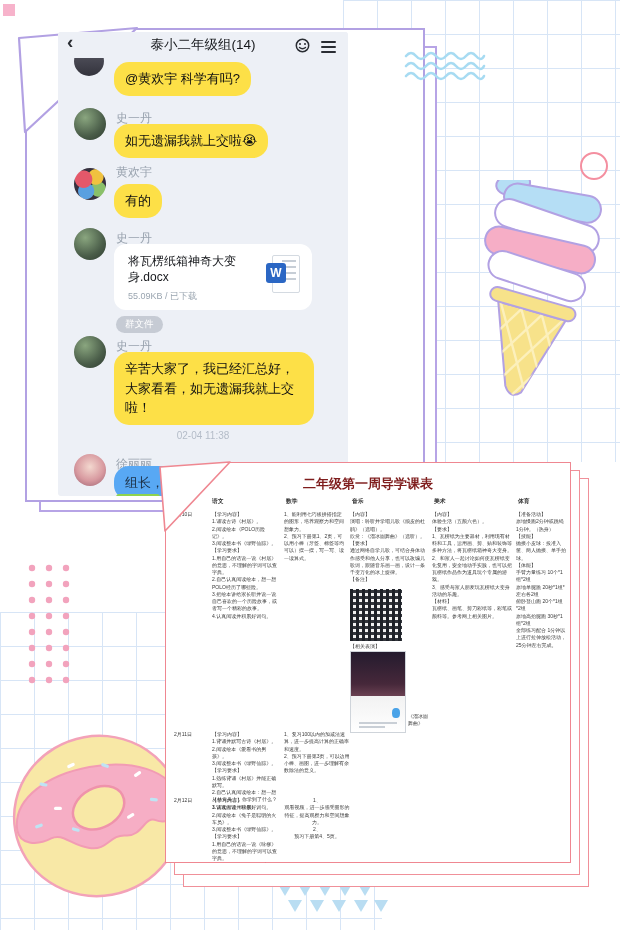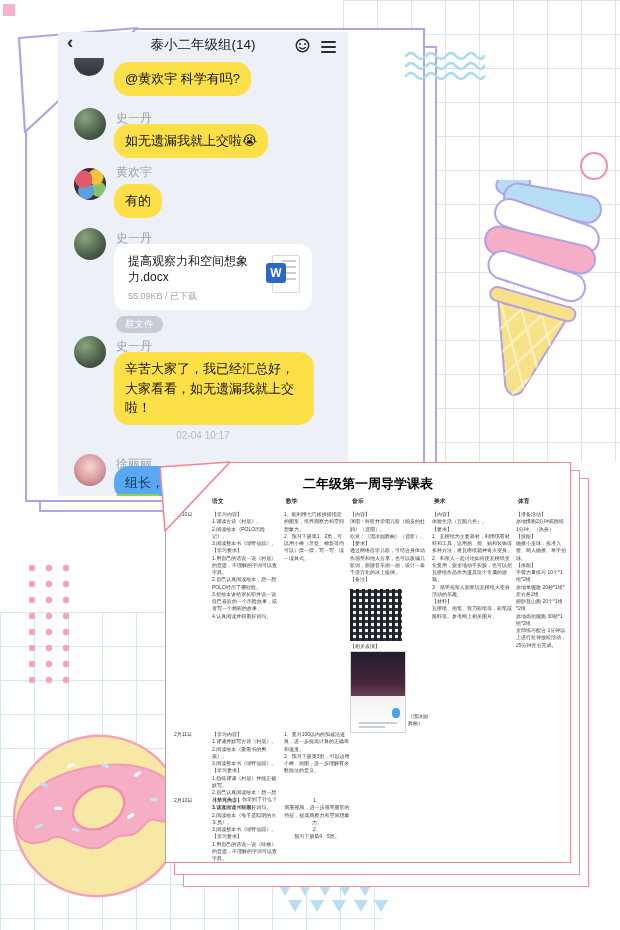--- a/index.html
+++ b/index.html
@@ -40,21 +40,21 @@
     border:1px solid #d4dae1;border-radius:2px;}
   .word-page i{display:block;height:2px;background:#c7ced6;margin:4px 3px 0 9px;}
   .word-sq{position:absolute;left:0;top:8px;width:20px;height:20px;background:#2b67c4;
     border-radius:3px;color:#fff;font-weight:bold;font-size:12px;text-align:center;line-height:20px;}
   
   .doc-page{position:absolute;background:#fff;border:1.5px solid #f09099;}
   .doc-main{position:absolute;left:165px;top:462px;width:404px;height:399px;background:#fff;
     border:1.5px solid #ef8791;
     clip-path:polygon(64px 0,100% 0,100% 100%,0 100%,0 68px);}
   .doc-title{position:absolute;left:0;top:12px;width:100%;text-align:center;
-    font-weight:bold;font-size:13px;color:#000000;}
+    font-weight:bold;font-size:13px;color:#7f1d1d;}
   .th{position:absolute;font-size:5.8px;font-weight:bold;color:#333;}
   .cell{position:absolute;font-size:5px;line-height:1.45;color:#3a3a3a;white-space:pre-line;}
   .qr{position:absolute;left:184px;top:126px;width:52px;height:52px;
     background:repeating-linear-gradient(0deg,rgba(30,33,40,.9) 0 3px,transparent 3px 6px),
                repeating-linear-gradient(90deg,#1e2128 0 3px,#f2f2f2 3px 6px);}
   .photo{position:absolute;left:184px;top:188px;width:54px;height:80px;border:1px solid #cfd4da;
     background:linear-gradient(#241b2e 0%,#46283a 40%,#6a4152 55%,#f2f2f2 55%,#fff 100%);}
   .photo .pline{position:absolute;left:8px;height:2px;background:#c9cfd6;width:38px;}
   .photo .skater{position:absolute;right:5px;bottom:14px;width:8px;height:10px;background:#4aa3e8;border-radius:45%;}
 </style>
@@ -202,39 +202,39 @@
     <div class="avatar" style="top:136px;background:#37313f;
       background-image:radial-gradient(circle at 30% 35%,#e4586a 0 27%,transparent 30%),
                        radial-gradient(circle at 68% 28%,#f0c23f 0 23%,transparent 26%),
                        radial-gradient(circle at 38% 72%,#5aa0e0 0 25%,transparent 28%),
                        radial-gradient(circle at 76% 66%,#8ac06a 0 22%,transparent 25%);"></div>
     <div class="bubble" style="top:152px;">有的</div>
 
     <div class="mname" style="top:198px;">史一丹</div>
     <div class="avatar" style="top:196px;background:radial-gradient(circle at 35% 30%,#8aa67f,#4a5d49 60%,#2e3b30);"></div>
     <div class="filecard" style="top:212px;">
-      <div class="file-title">提高观察力和空间想象力.docx</div>
+      <div class="file-title">将瓦楞纸箱神奇大变身.docx</div>
       <div class="word-icon">
         <div class="word-page">
             <i></i>
             <i></i>
             <i></i>
             <i></i>
           </div>
         <div class="word-sq">W</div>
       </div>
       <div class="file-meta">55.09KB / 已下载</div>
     </div>
     <div class="chip" style="top:284px;">群文件</div>
 
     <div class="mname" style="top:306px;">史一丹</div>
     <div class="avatar" style="top:304px;background:radial-gradient(circle at 35% 30%,#8aa67f,#4a5d49 60%,#2e3b30);"></div>
     <div class="bubble" style="top:320px;width:178px;">辛苦大家了，我已经汇总好，大家看看，如无遗漏我就上交啦！</div>
 
-    <div class="timestamp" style="top:398px;">02-04 10:17</div>
+    <div class="timestamp" style="top:398px;">02-04 11:38</div>
 
     <div class="mname" style="top:424px;">徐丽丽</div>
     <div class="avatar" style="top:422px;background:radial-gradient(circle at 50% 40%,#f3d8cf,#d89aa0 55%,#9a5f6e);"></div>
     <div class="bubble bubble-blue" style="top:434px;">组长，以</div>
     <div class="abs" style="left:58px;top:462px;width:44px;height:6px;background:#8ed34f;border-radius:3px;"></div>
   </div>
 
   <div class="doc-page" style="left:183px;top:478px;width:404px;height:407px;"></div>
   <div class="doc-page" style="left:174px;top:470px;width:404px;height:403px;"></div>
   <div class="doc-main">

